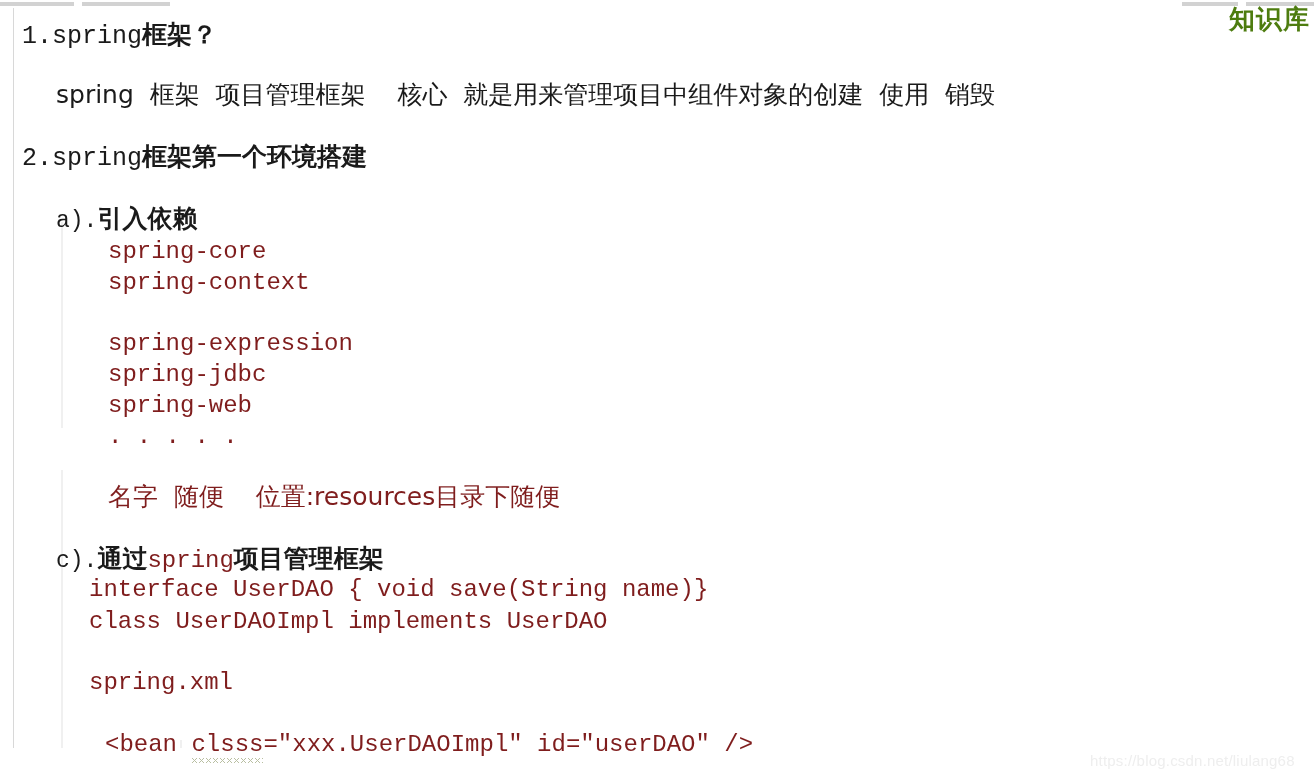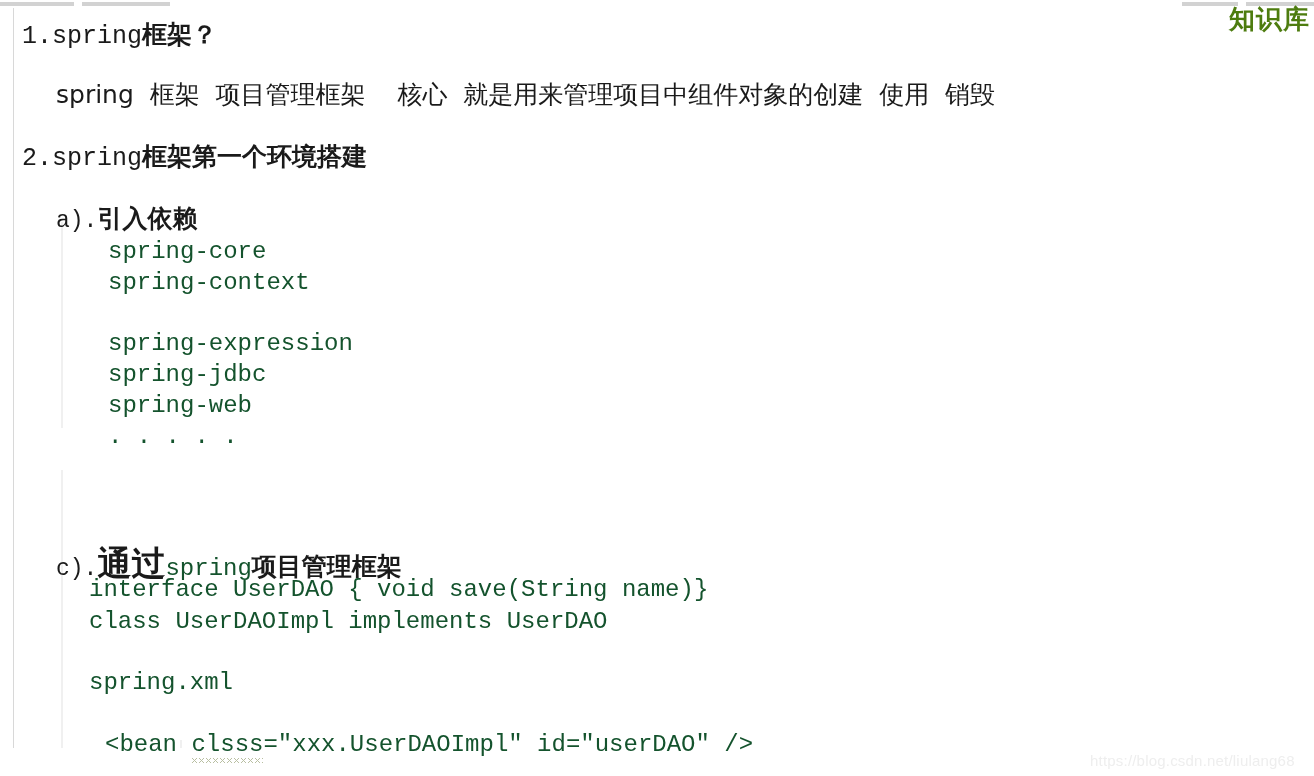--- a/index.html
+++ b/index.html
@@ -69,21 +69,21 @@
     font-size: 25px;
     letter-spacing: 0px;
   }
   
   .lvl2 {
     font-size: 23px;
   }
   
   .code {
     font-size: 24px;
-    color: #14532d;
+    color: #7f1d1d;
   }
   .han {
     font-family: "DejaVu Sans", "Liberation Sans", sans-serif;
     font-weight: 700;
   }
   .han-norm {
     font-family: "DejaVu Sans", "Liberation Sans", sans-serif;
     font-weight: 400;
   }
 
@@ -173,22 +173,23 @@
   <div class="line lvl2" id="l-a"><span>a).</span><span class="han" style="font-size:25px">引入依赖</span></div>
 
   <div class="line code" id="l-dep0">spring-core</div>
   <div class="line code" id="l-dep1">spring-context</div>
   <div class="line code" id="l-dep3">spring-expression</div>
   <div class="line code" id="l-dep4">spring-jdbc</div>
   <div class="line code" id="l-dep5">spring-web</div>
   <div class="line code" id="l-dots">. . . . .</div>
 
 
+  <div class="line code han-norm" id="l-bsub" style="font-size:25px">名字  随便    位置:resources目录下随便</div>
 
-  <div class="line lvl2" id="l-c"><span>c).</span><span class="han" style="font-size:34px">通过</span><span class="code">spring</span><span class="han" style="font-size:25px">项目管理框架</span></div>
+  <div class="line lvl2" id="l-c"><span>c).</span><span class="han" style="font-size:25px">通过</span><span class="code">spring</span><span class="han" style="font-size:25px">项目管理框架</span></div>
 
   <div class="line code" id="l-c1">interface UserDAO { void save(String name)}</div>
   <div class="line code" id="l-c2">class UserDAOImpl implements UserDAO</div>
 
   <div class="line code" id="l-xml">spring.xml</div>
 
   <div class="line code" id="l-bean"><span>&lt;bean </span><span class="squiggle">clsss</span><span>="xxx.UserDAOImpl" id="userDAO" /&gt;</span></div>
 
 </div>
 

